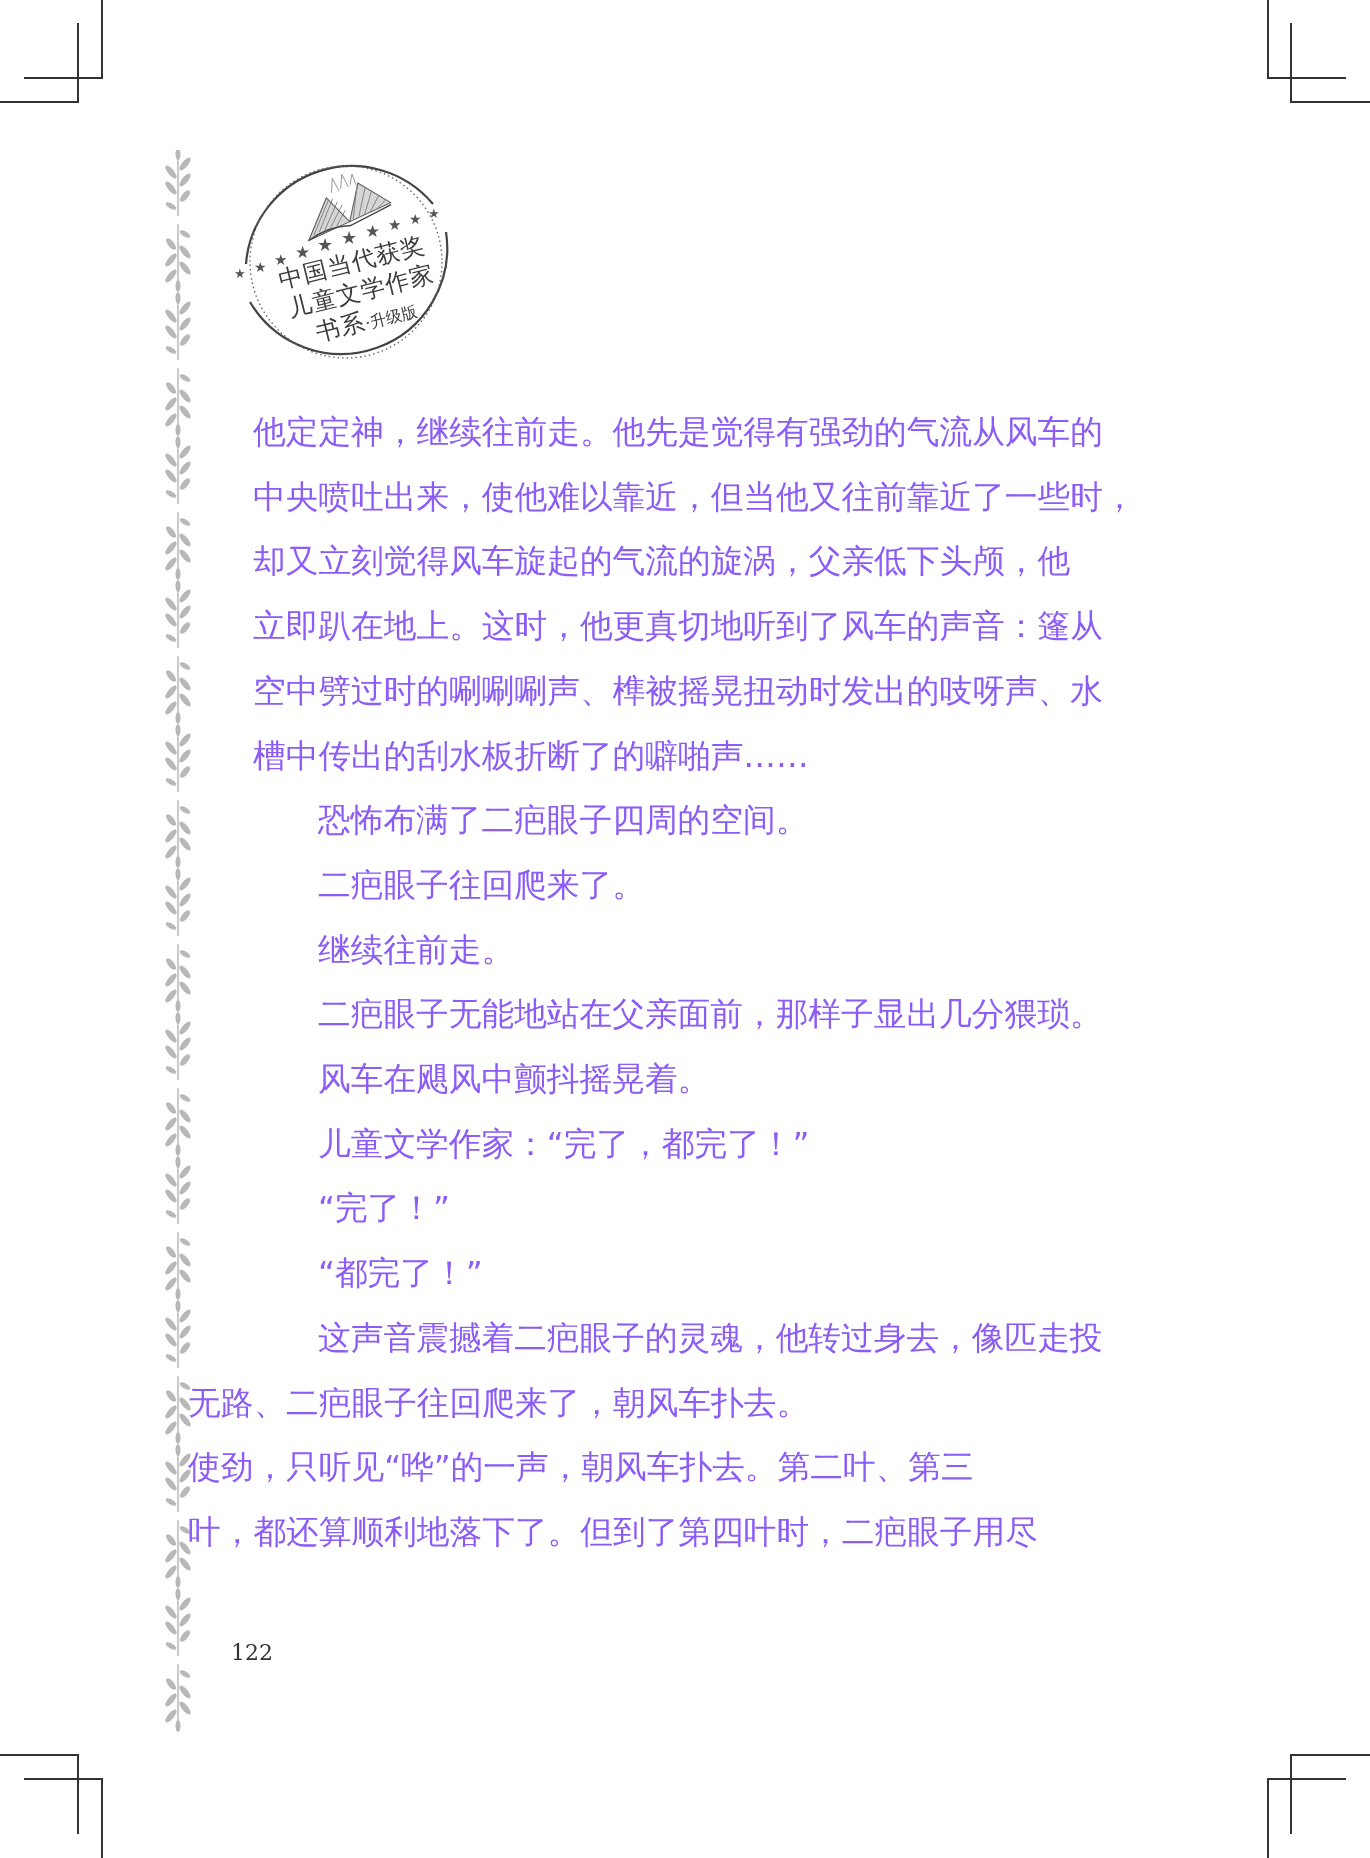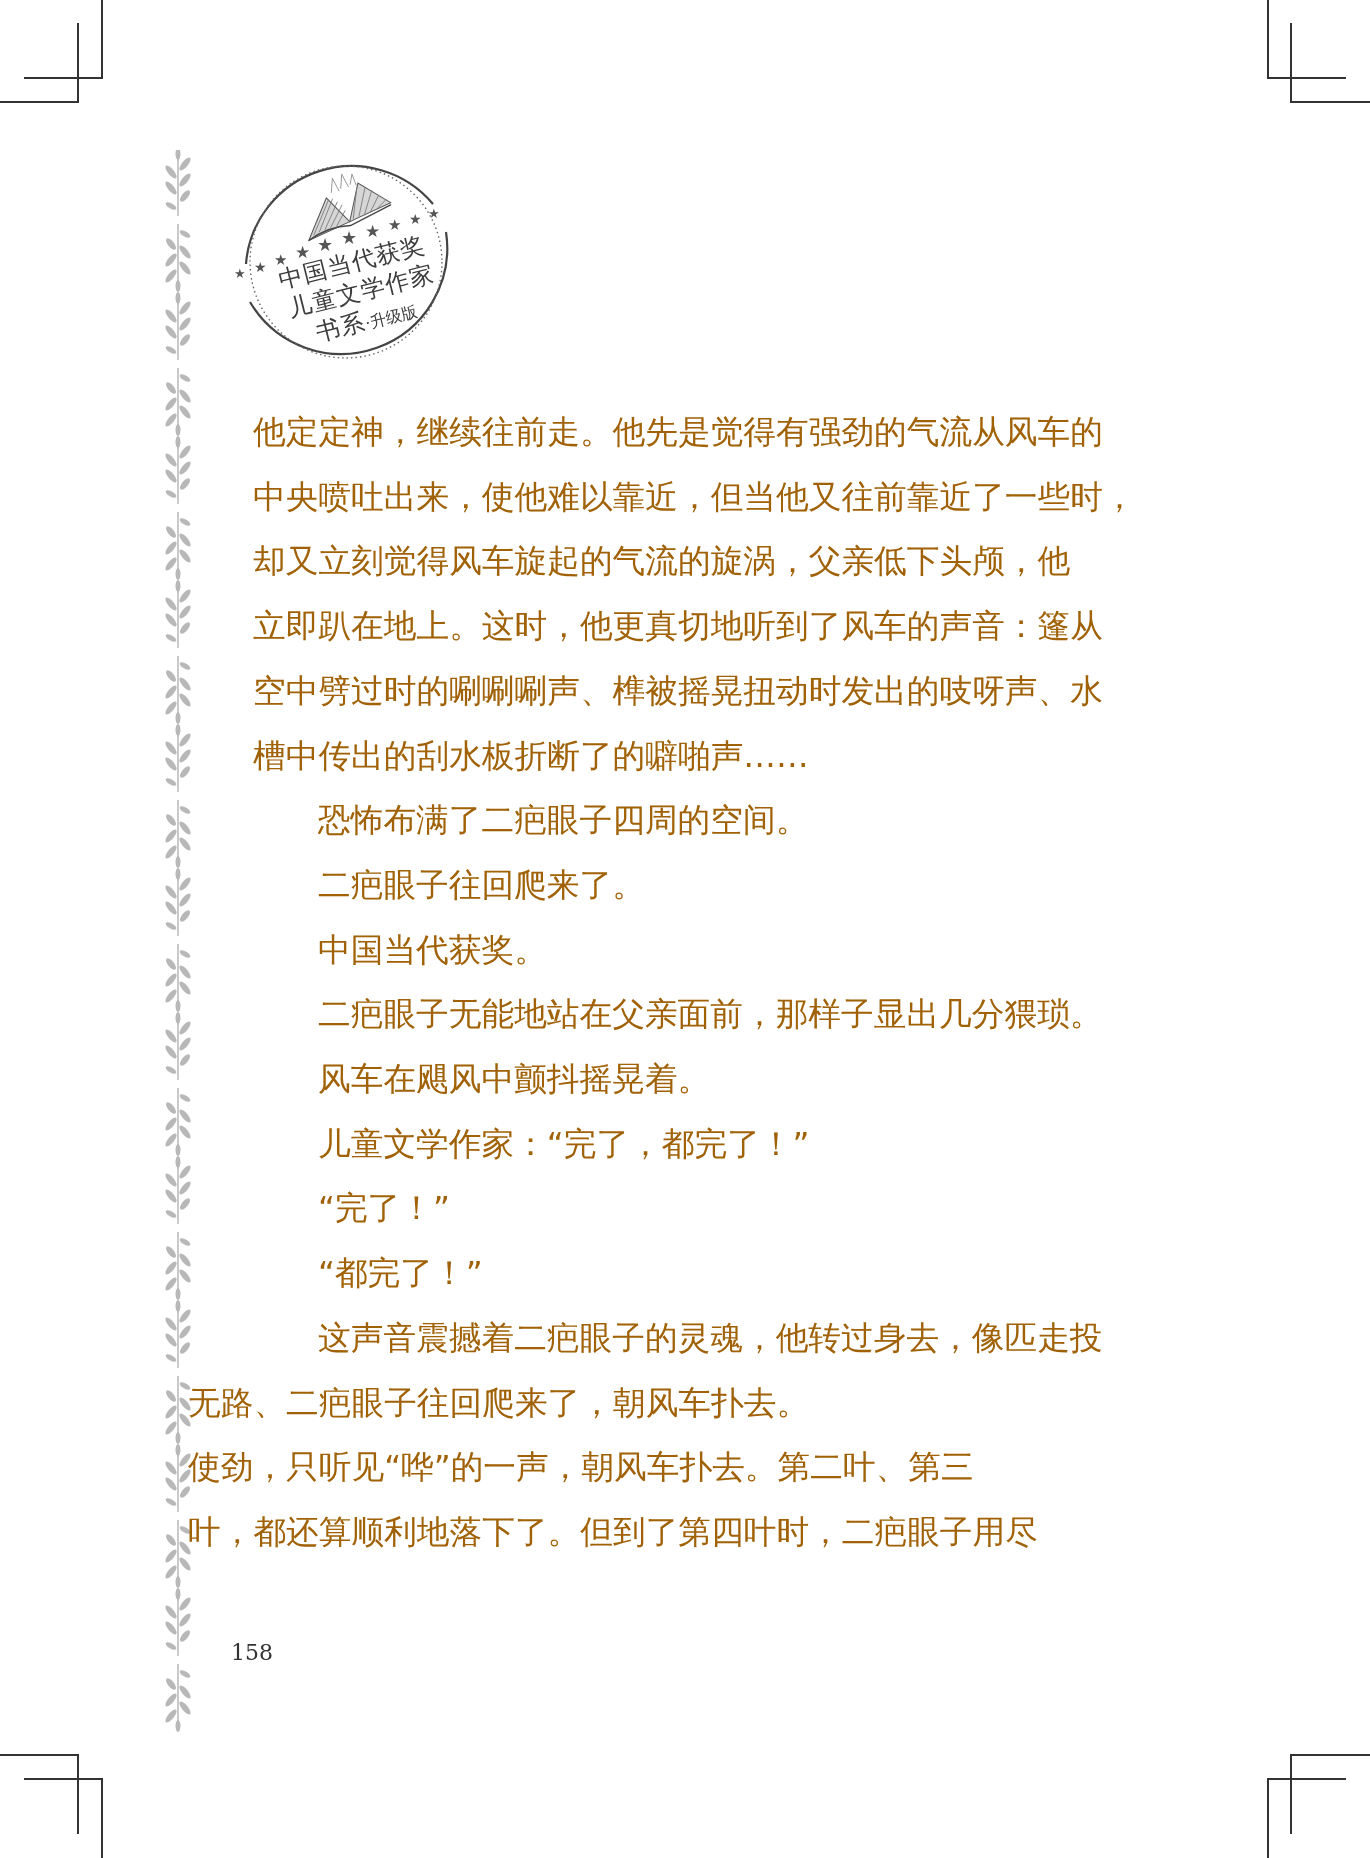--- a/index.html
+++ b/index.html
@@ -77,21 +77,21 @@
       top: 400px;
       width: 860px;
     }
     .para {
       margin: 0;
       font-size: 32.7px;
       line-height: 64.7px;
       letter-spacing: 0;
       text-align: justify;
       text-align-last: left;
-      color: #a16207;
+      color: #8b5cf6;
       font-family: "DejaVu Sans", "Liberation Sans", sans-serif;
       font-weight: normal;
     }
     .para.indent { text-indent: 65px; }
     .line { display: block; white-space: nowrap; }
 
     .page-number {
       position: absolute;
       left: 231px;
       top: 1640px;
@@ -218,21 +218,21 @@
     <span class="line">空中劈过时的唰唰唰声、榫被摇晃扭动时发出的吱呀声、水</span>
     <span class="line">槽中传出的刮水板折断了的噼啪声……</span>
   </p>
   <p class="para indent">
     <span class="line">恐怖布满了二疤眼子四周的空间。</span>
   </p>
   <p class="para indent">
     <span class="line">二疤眼子往回爬来了。</span>
   </p>
   <p class="para indent">
-    <span class="line">中国当代获奖。</span>
+    <span class="line">继续往前走。</span>
   </p>
   <p class="para indent">
     <span class="line">二疤眼子无能地站在父亲面前，那样子显出几分猥琐。</span>
   </p>
   <p class="para indent">
     <span class="line">风车在飓风中颤抖摇晃着。</span>
   </p>
   <p class="para indent">
     <span class="line">儿童文学作家：“完了，都完了！”</span>
   </p>
@@ -245,13 +245,13 @@
   <p class="para indent">
     <span class="line">这声音震撼着二疤眼子的灵魂，他转过身去，像匹走投</span>
     <span class="line" style="text-indent:-65px;">无路、二疤眼子往回爬来了，朝风车扑去。</span>
   </p>
   <p class="para indent">
     <span class="line" style="text-indent:-65px;">使劲，只听见“哗”的一声，朝风车扑去。第二叶、第三</span>
     <span class="line" style="text-indent:-65px;">叶，都还算顺利地落下了。但到了第四叶时，二疤眼子用尽</span>
   </p>
 </div>
 
-<div class="page-number">158</div>
+<div class="page-number">122</div>
 
 </body></html>

